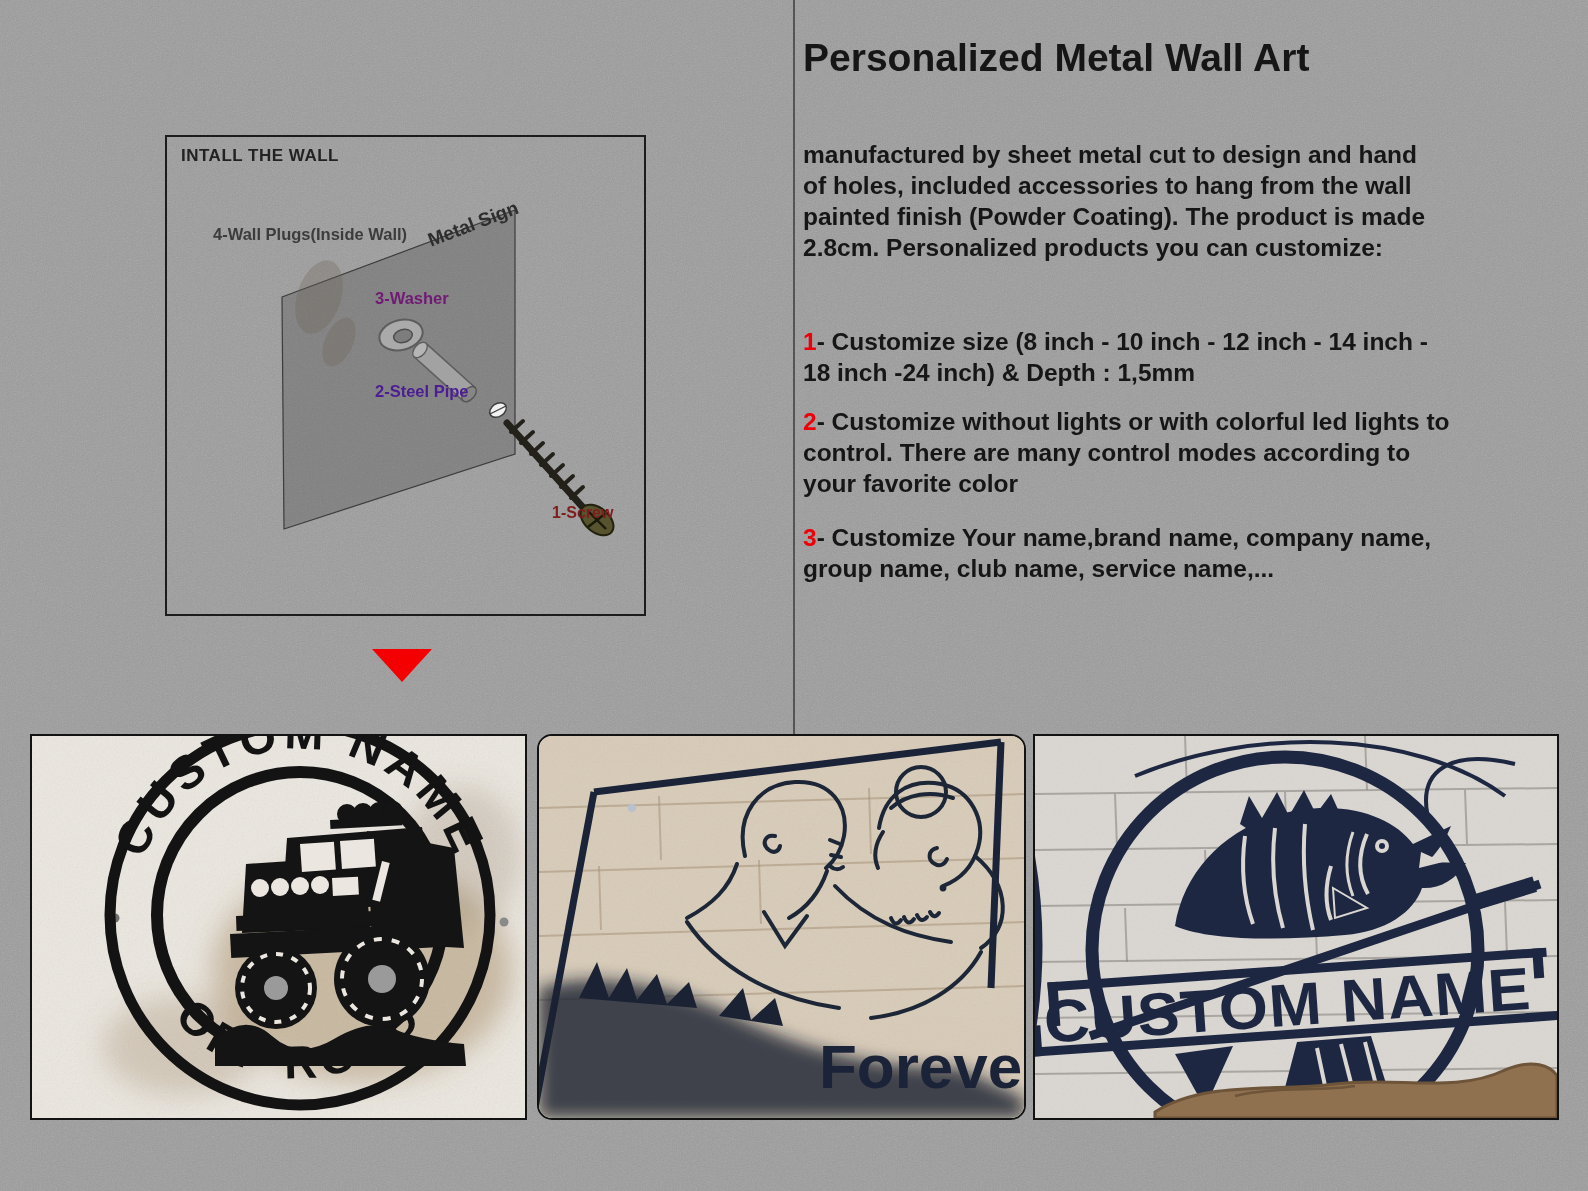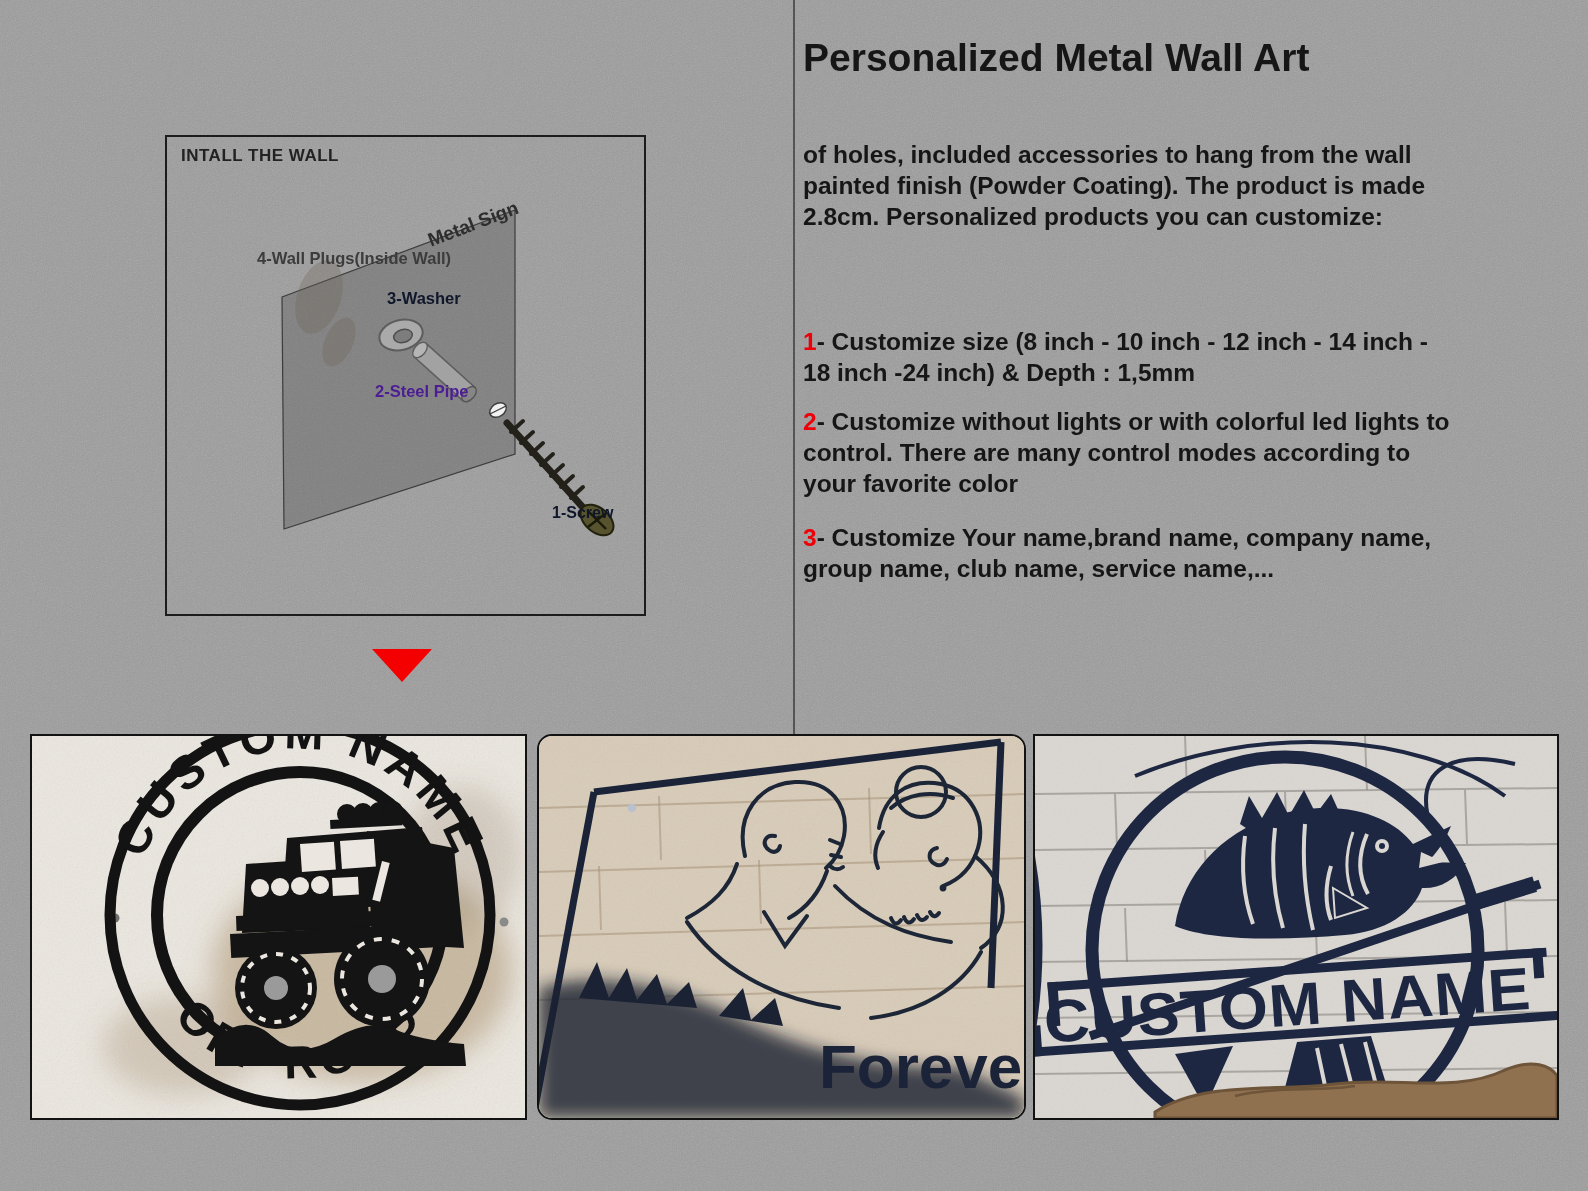--- a/index.html
+++ b/index.html
@@ -7,25 +7,25 @@
        font-family:"Liberation Sans", sans-serif; background:#9c9c9c;}
   .abs{position:absolute;}
   
   #bg-svg{position:absolute;inset:0;z-index:0;}
   
   #divider{left:793px;top:0;width:2px;height:736px;background:rgba(45,45,45,.65);z-index:2;}
   
   #diagram-box{left:165px;top:135px;width:477px;height:477px;border:2px solid #1c1c1c;z-index:3;}
   #diagram-title{left:14px;top:9px;font-size:17px;font-weight:bold;color:#222;letter-spacing:.5px;}
   .diag-label{color:#3c3c3c;font-size:16.5px;font-weight:600;white-space:nowrap;}
-  #lbl-wallplugs{left:46px;top:112px;margin-left:44px;}
+  #lbl-wallplugs{left:46px;top:88px;}
   #lbl-metalsign{left:258px;top:94px;transform:rotate(-21deg);transform-origin:left top;font-size:19px;color:#2e2e2e;}
-  #lbl-washer{left:220px;top:152px;color:#0f172a;}
+  #lbl-washer{left:208px;top:152px;color:#701a75;}
   #lbl-steelpipe{left:208px;top:245px;color:#4c1d95;}
-  #lbl-screw{left:385px;top:367px;color:#0f172a;font-size:16px;}
+  #lbl-screw{left:385px;top:367px;color:#7f1d1d;font-size:16px;}
   
   #red-arrow{left:372px;top:649px;width:0;height:0;z-index:3;
     border-left:30px solid transparent;border-right:30px solid transparent;
     border-top:33px solid #f40000;}
   
   #right-col{left:803px;top:0;width:780px;z-index:3;color:#161616;}
   #main-title{position:absolute;left:0;top:36px;font-size:39px;font-weight:bold;white-space:nowrap;}
   .body-line{white-space:nowrap;font-size:24.5px;font-weight:bold;line-height:31px;}
   #intro-block{position:absolute;left:0;top:139px;}
   .item-block{position:absolute;left:0;}
@@ -107,20 +107,21 @@
   <div id="lbl-steelpipe" class="abs diag-label">2-Steel Pipe</div>
   <div id="lbl-screw" class="abs diag-label">1-Screw</div>
 </div>
 
 <div id="red-arrow" class="abs"></div>
 
 <div id="right-col" class="abs">
   <div id="main-title">Personalized Metal Wall Art</div>
 
   <div id="intro-block">
+    <div class="body-line">manufactured by sheet metal cut to design and hand</div>
     <div class="body-line">of holes, included accessories to hang from the wall</div>
     <div class="body-line">painted finish (Powder Coating). The product is made</div>
     <div class="body-line">2.8cm. Personalized products you can customize:</div>
   </div>
 
   <div id="item-1" class="item-block">
     <div class="body-line"><span class="item-num">1</span><span>- Customize size (8 inch - 10 inch - 12 inch - 14 inch -</span></div>
     <div class="body-line">18 inch -24 inch) &amp; Depth : 1,5mm</div>
   </div>
 

